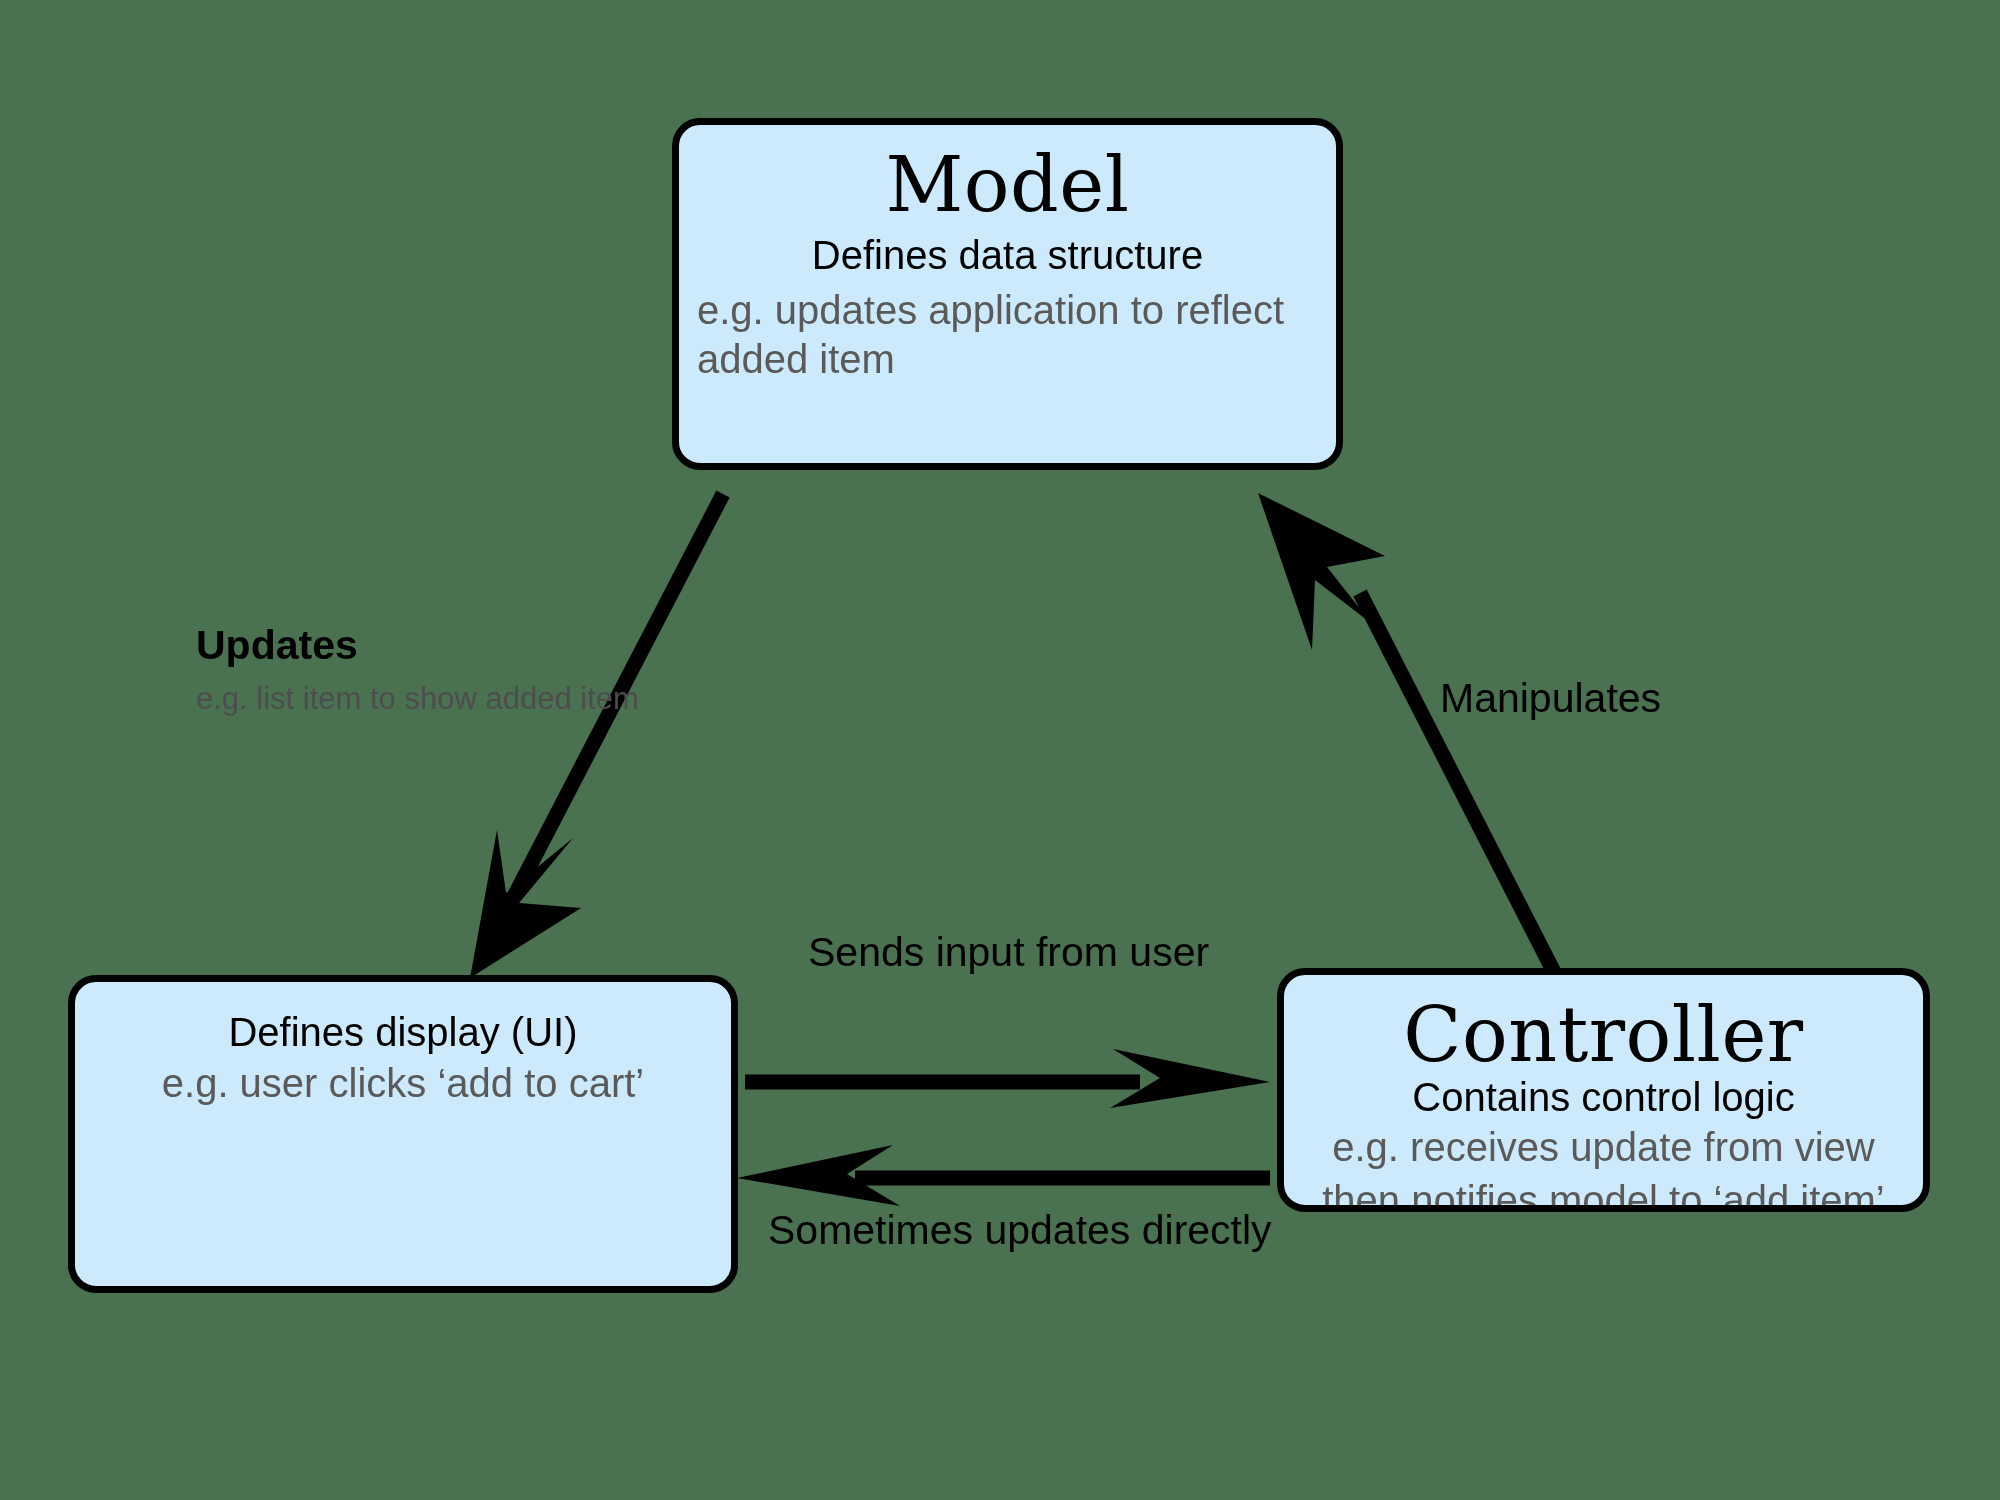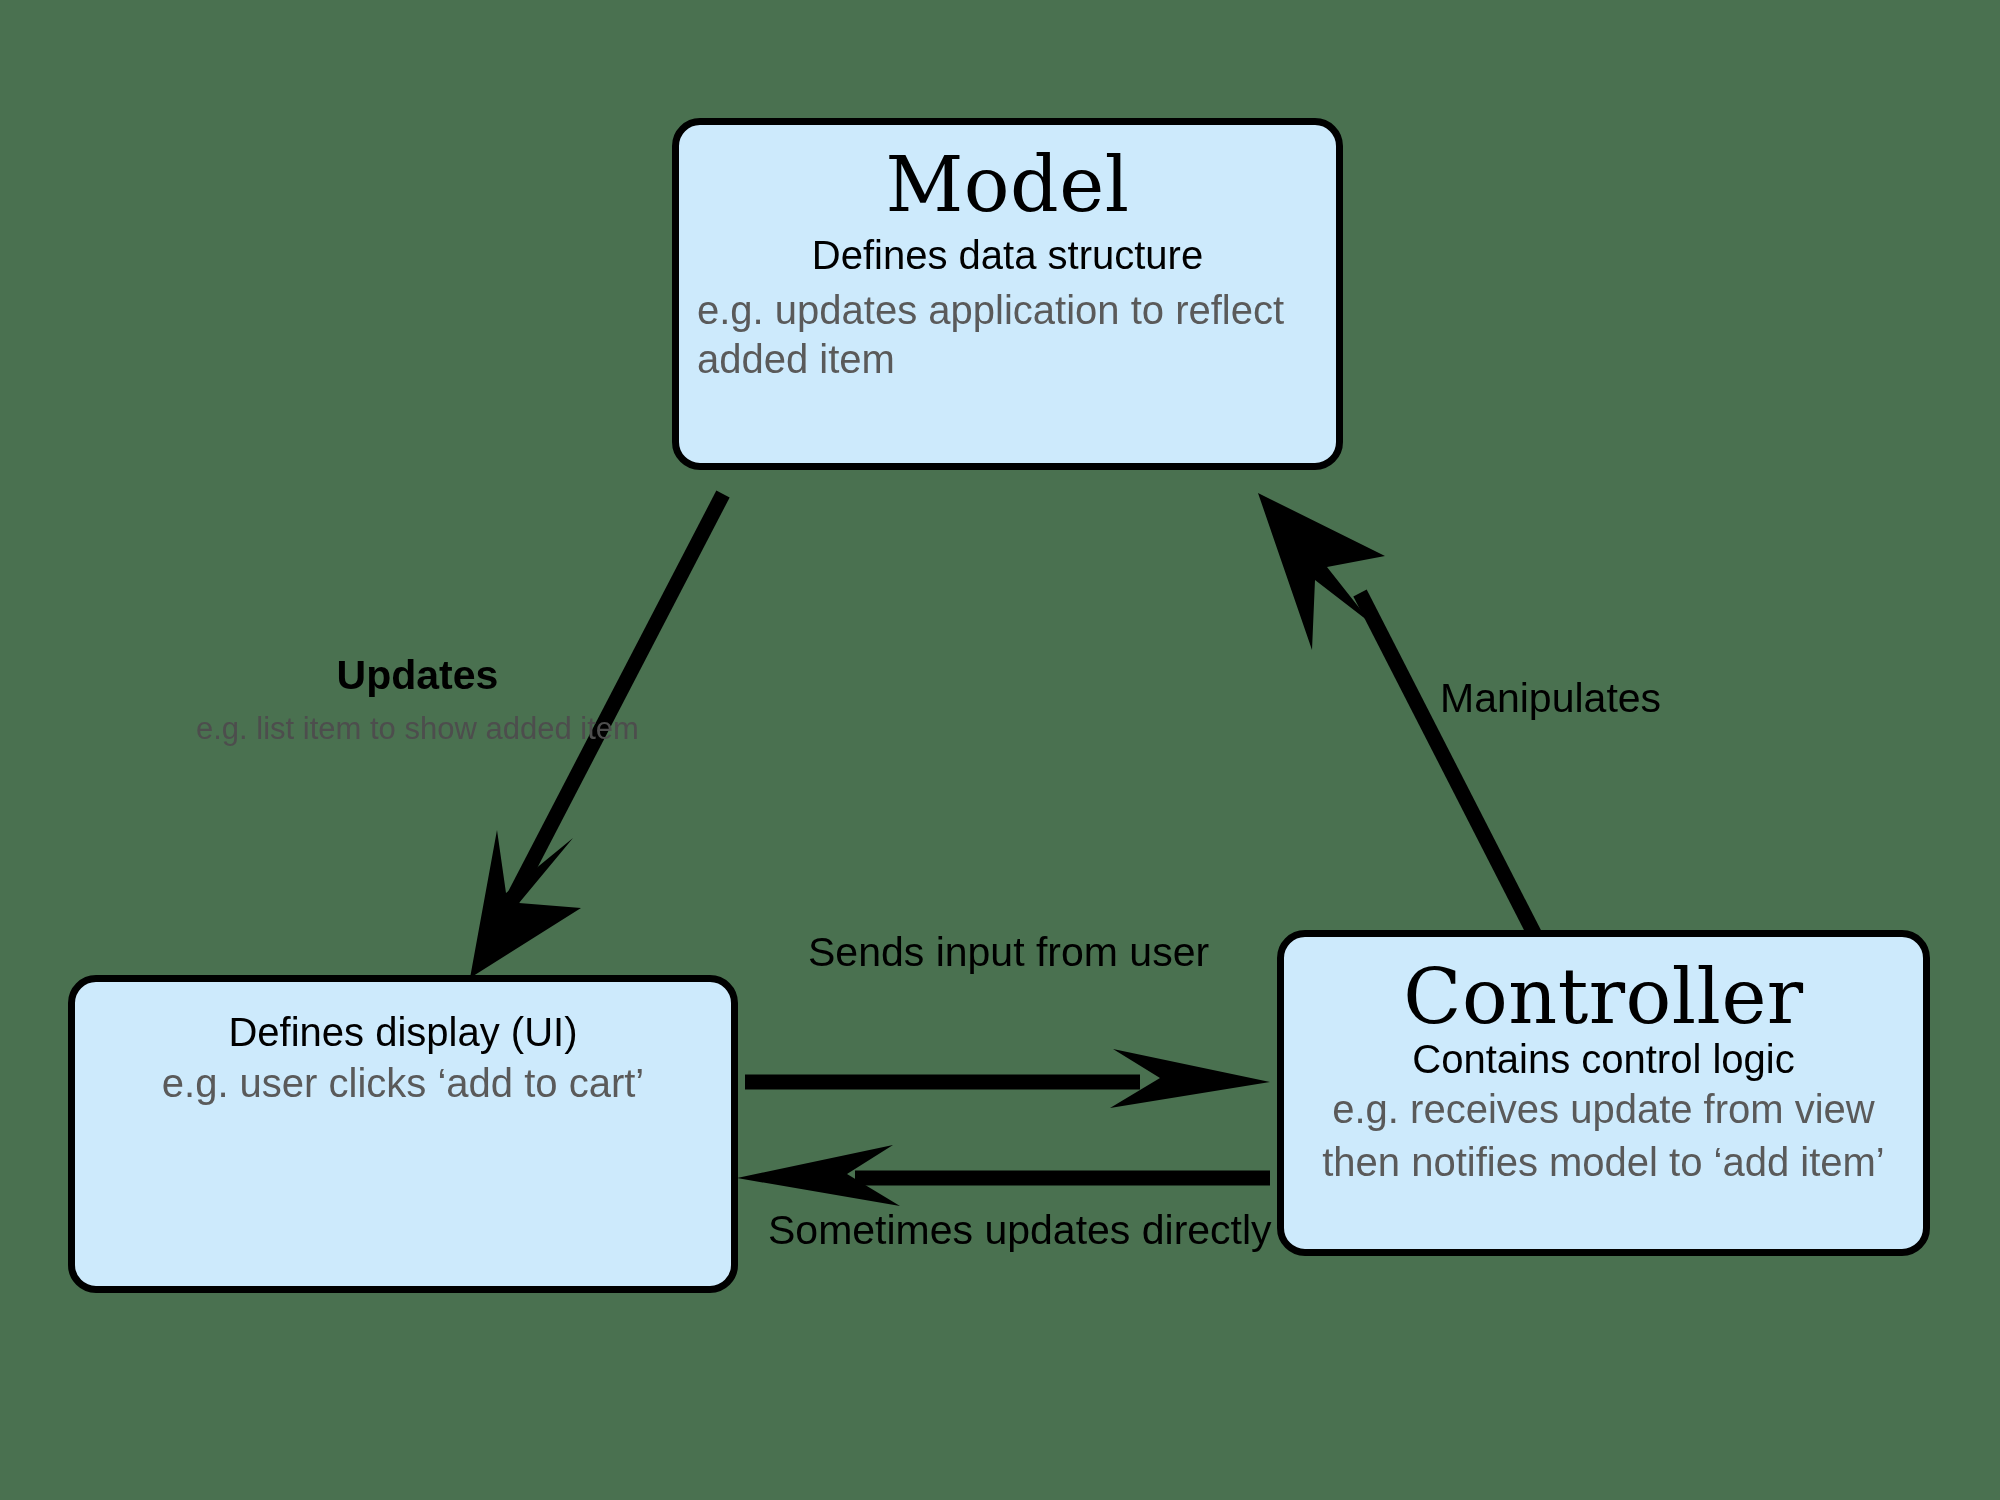--- a/index.html
+++ b/index.html
@@ -84,23 +84,23 @@
     height: 318px;
     padding-top: 22px;
   }
   #node-view .node-title { font-size: 76px; }
   #node-view .node-subtitle { font-size: 40px; margin-top: 6px; }
   #node-view .node-example { font-size: 40px; margin-top: 4px; text-align: center; }
 
   
   #node-controller {
     left: 1277px;
-    top: 930px;
+    top: 968px;
     width: 653px;
-    height: 326px;
+    height: 244px;
     padding-top: 22px;
   }
   #node-controller .node-title { font-size: 76px; }
   #node-controller .node-subtitle { font-size: 40px; margin-top: 2px; }
   #node-controller .node-example {
     font-size: 40px;
     margin-top: 2px;
     text-align: center;
     line-height: 1.28;
   }
@@ -115,21 +115,21 @@
     font-weight: 700;
     color: #000000;
     display: block;
   }
   .edge-label .edge-sub {
     font-family: "Liberation Sans", sans-serif;
     color: #4d4d4d;
     display: block;
   }
 
-  #label-updates { left: 196px; top: 655px; text-align: center; }
+  #label-updates { left: 196px; top: 625px; }
   #label-updates .edge-title { font-size: 41px; line-height: 1.0; }
   #label-updates .edge-sub { font-size: 31px; line-height: 1.0; margin-top: 17px; }
 
   #label-manipulates { left: 1440px; top: 678px; }
   #label-manipulates .edge-title { font-size: 41px; font-weight: 400; line-height: 1.0; }
 
   #label-sends-input { left: 808px; top: 932px; }
   #label-sends-input .edge-title { font-size: 41px; font-weight: 400; line-height: 1.0; }
 
   #label-sometimes { left: 768px; top: 1210px; }

